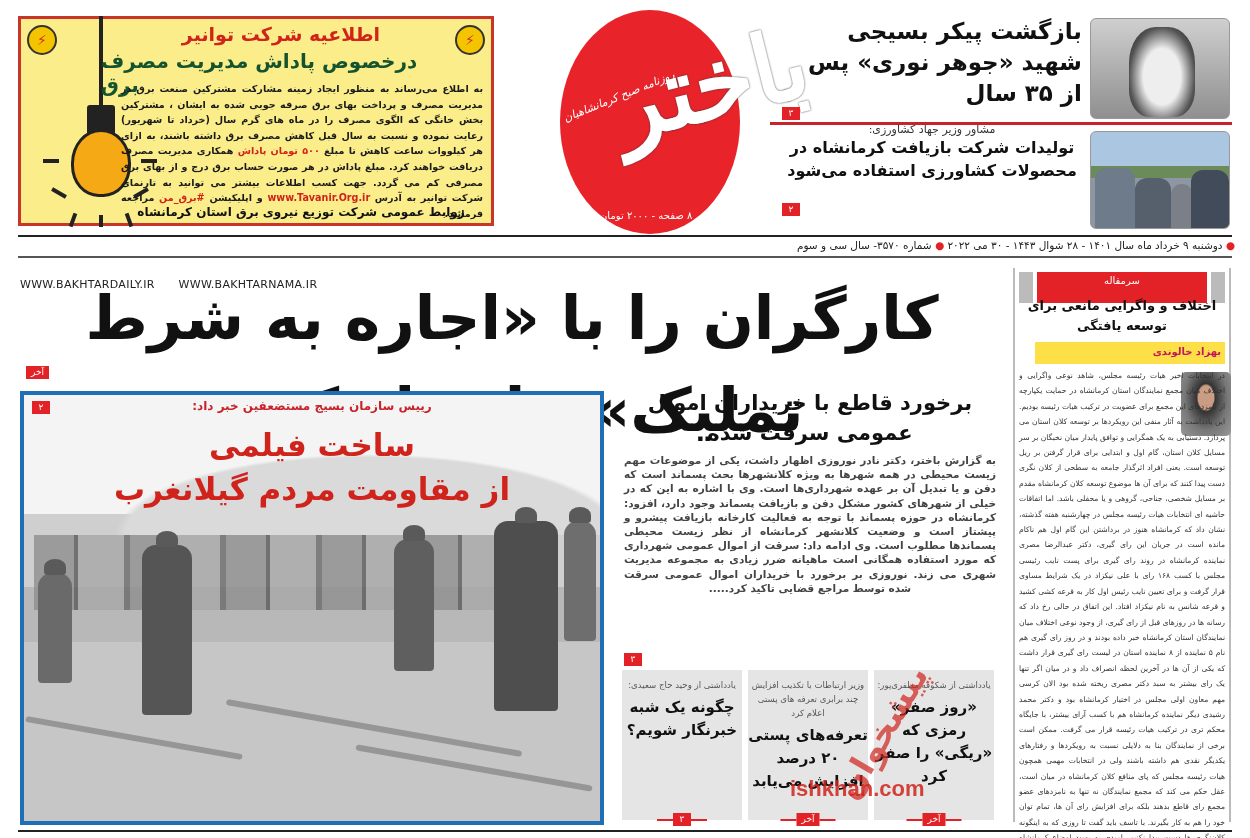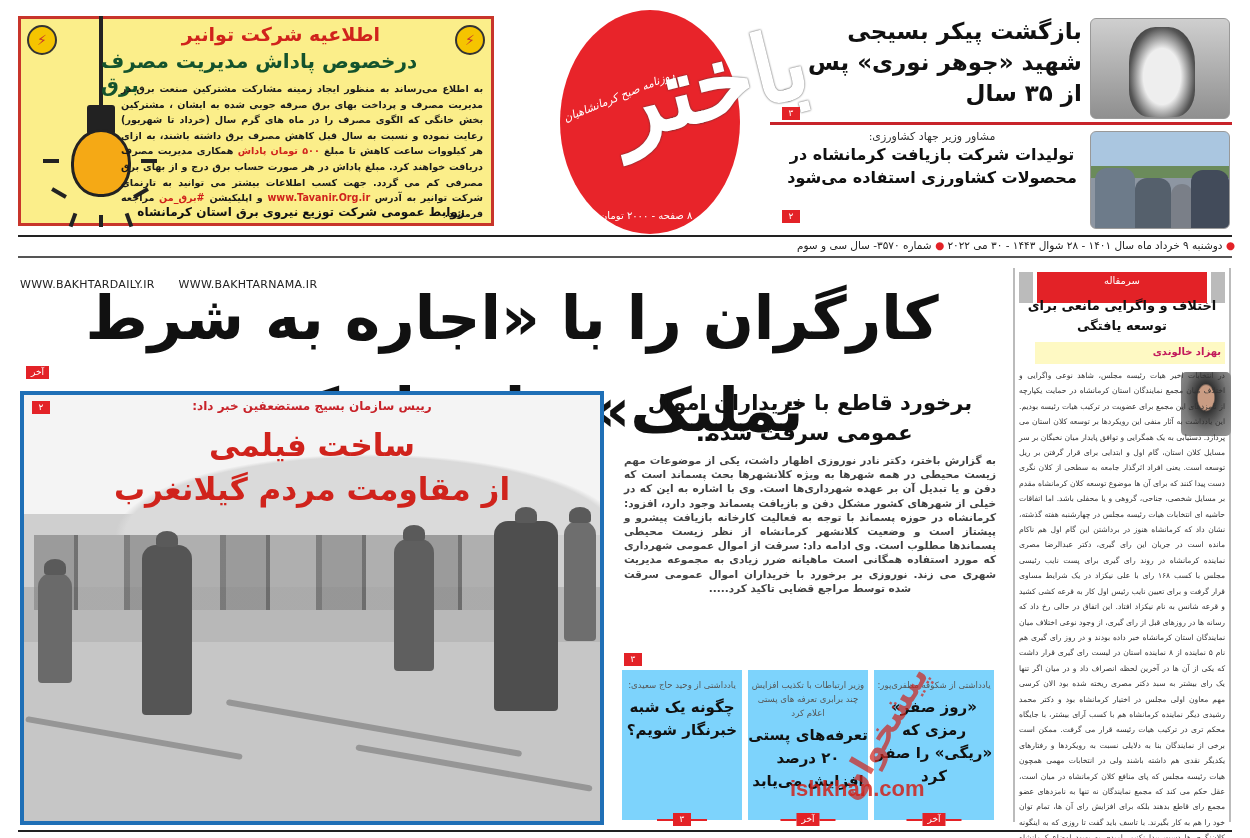--- a/index.html
+++ b/index.html
@@ -27,21 +27,21 @@
   #logo-price { position: absolute; left: 40px; top: 200px; font-size: 10px; color: #fff; }
 
   .page-tag { display:inline-block; background:#e32227; color:#fff; font-size: 9px; line-height: 13px; padding: 0 5px; min-width: 18px; text-align:center; }
 
   #top-story { left: 782px; top: 16px; width: 300px; height: 108px; }
   #top-story-head { font-size: 23px; font-weight: bold; line-height: 31px; text-align: right; direction: rtl; }
   #top-story-tag { position:absolute; left: 0; bottom: 4px; }
   #top-photo { left: 1090px; top: 18px; width: 140px; height: 101px; border-radius: 6px; background: linear-gradient(#cfcfcf, #8f8f8f); overflow:hidden; border:1px solid #999; }
   #top-photo .face { position:absolute; left: 38px; top: 8px; width: 66px; height: 90px; background: radial-gradient(ellipse at 50% 55%, #eee 0 40%, #555 70%, #111 100%); border-radius: 40% 40% 30% 30%; }
   #red-rule { left: 770px; top: 122px; width: 462px; height: 3px; background: #c8232a; }
-  #sec-story { left: 782px; top: 130px; width: 300px; height: 95px; text-align:center; direction: rtl; }
+  #sec-story { left: 782px; top: 123px; width: 300px; height: 95px; text-align:center; direction: rtl; }
   #sec-kicker { font-size: 11px; color:#333; }
   #sec-head { font-size: 16px; font-weight: bold; line-height: 23px; }
   #sec-tag { position:absolute; left: 0; bottom: 2px; }
   #sec-photo { left: 1090px; top: 131px; width: 140px; height: 98px; border-radius: 6px; background: linear-gradient(#aac6e0 0 35%, #6b8b5b 35% 48%, #8d96a2 48%); overflow:hidden; border:1px solid #999; }
   #sec-photo .p { position:absolute; bottom:0; background:#6d7b8a; border-radius: 12px 12px 0 0; }
 
   #date-rule { left: 18px; top: 235px; width: 1214px; height: 2px; background: #222; }
   #date-line { left: 700px; top: 239px; width: 535px; font-size: 10.5px; direction: rtl; color:#222; white-space: nowrap; }
   #date-line .dot { color:#e32227; }
   #urls { left: 20px; top: 238px; font-size: 11px; color: #222; letter-spacing: 0.3px; margin-top: 40px; }
@@ -51,34 +51,34 @@
   
   #main-head { left: 22px; top: 272px; width: 980px; text-align: center; direction: rtl; font-size: 60px; font-weight: 900; line-height: 92px; letter-spacing: -1px; font-family: "DejaVu Sans", sans-serif; }
   #main-tag { left: 26px; top: 366px; }
 
   
   #editorial { left: 1013px; top: 268px; width: 218px; height: 554px; border-left: 2px solid #bbb; border-right: 2px solid #bbb; }
   #ed-label-bar { position:absolute; top: 4px; left: 4px; right: 4px; height: 31px; display:flex; gap: 4px; }
   #ed-label-bar .grey { width: 14px; background: #bbb; }
   #ed-label { flex: 1; background: #e32227; color: #fff; text-align:center; font-size: 10px; line-height: 18px; }
   #ed-title { position:absolute; top: 28px; left: 4px; right: 4px; text-align:center; direction: rtl; font-size: 13px; font-weight: bold; line-height: 20px; }
-  #ed-author-bar { position:absolute; top: 74px; left: 20px; right: 4px; height: 22px; background: #fef9c3; direction: rtl; font-size: 10px; color: #c2185b; font-weight:bold; padding: 4px 4px; }
+  #ed-author-bar { position:absolute; top: 74px; left: 20px; right: 4px; height: 22px; background: #fde047; direction: rtl; font-size: 10px; color: #c2185b; font-weight:bold; padding: 4px 4px; }
   #ed-photo { position:absolute; top: 104px; left: 166px; width: 50px; height: 64px; border-radius: 5px; background: radial-gradient(ellipse at 50% 40%, #c99c83 0 22%, #333 26%, #777 60%, #999 100%); }
   #ed-body { position:absolute; top: 100px; left: 4px; right: 4px; direction: rtl; text-align: justify; font-size: 7.6px; line-height: 15.4px; color: #333; }
   #ed-body .wrap { float: right; width: 54px; height: 70px; }
 
   
   #lead { left: 620px; top: 388px; width: 380px; height: 282px; direction: rtl; }
   #lead-kicker { text-align:center; font-size: 16px; font-weight: bold; line-height: 24px; }
   #lead-head { text-align:center; font-size: 21px; font-weight: bold; line-height: 30px; }
   #lead-body { margin-top: 5px; text-align: justify; text-align-last: center; font-size: 10.5px; line-height: 14.2px; font-weight:bold; color:#444; padding: 0 4px; }
   #lead-tag { left: 624px; top: 653px; }
 
   
-  .bbox { position:absolute; top: 670px; height: 150px; width: 120px; background: #7dd3fc; direction: rtl; text-align:center; }
+  .bbox { position:absolute; top: 670px; height: 150px; width: 120px; background: #e5e5e5; direction: rtl; text-align:center; }
   .bbox .k { font-size: 8.6px; color:#555; line-height: 14px; padding-top: 8px; }
   .bbox .h { font-size: 15px; font-weight:bold; line-height: 23px; margin-top: 4px; }
   .bbox .t { position:absolute; bottom: -6px; left: 50%; transform: translateX(-50%); display:flex; align-items:center; }
   .bbox .t::before, .bbox .t::after { content:""; width: 16px; height: 2px; background:#e32227; display:block; }
 
   
   #film { left: 20px; top: 391px; width: 584px; height: 434px; border: 4px solid #1f6fb6; background: #f2f2f2; overflow: hidden; }
   #film-photo { position:absolute; inset: 0; background: linear-gradient(#f4f4f4 0 28%, #cfcfcf 28% 45%, #b8b8b8 45% 58%, #c6c6c6 58% 100%); }
   #film-hill { position:absolute; left:0; right:0; top: 30px; height: 110px; background: radial-gradient(ellipse at 60% 100%, #dadada 0 50%, transparent 52%); }
   #film-buildings { position:absolute; left: 10px; right: 80px; top: 140px; height: 75px; background: repeating-linear-gradient(90deg, #8e8e8e 0 40px, #5a5a5a 40px 44px, #a7a7a7 44px 90px, #6a6a6a 90px 96px); opacity: .8; }

